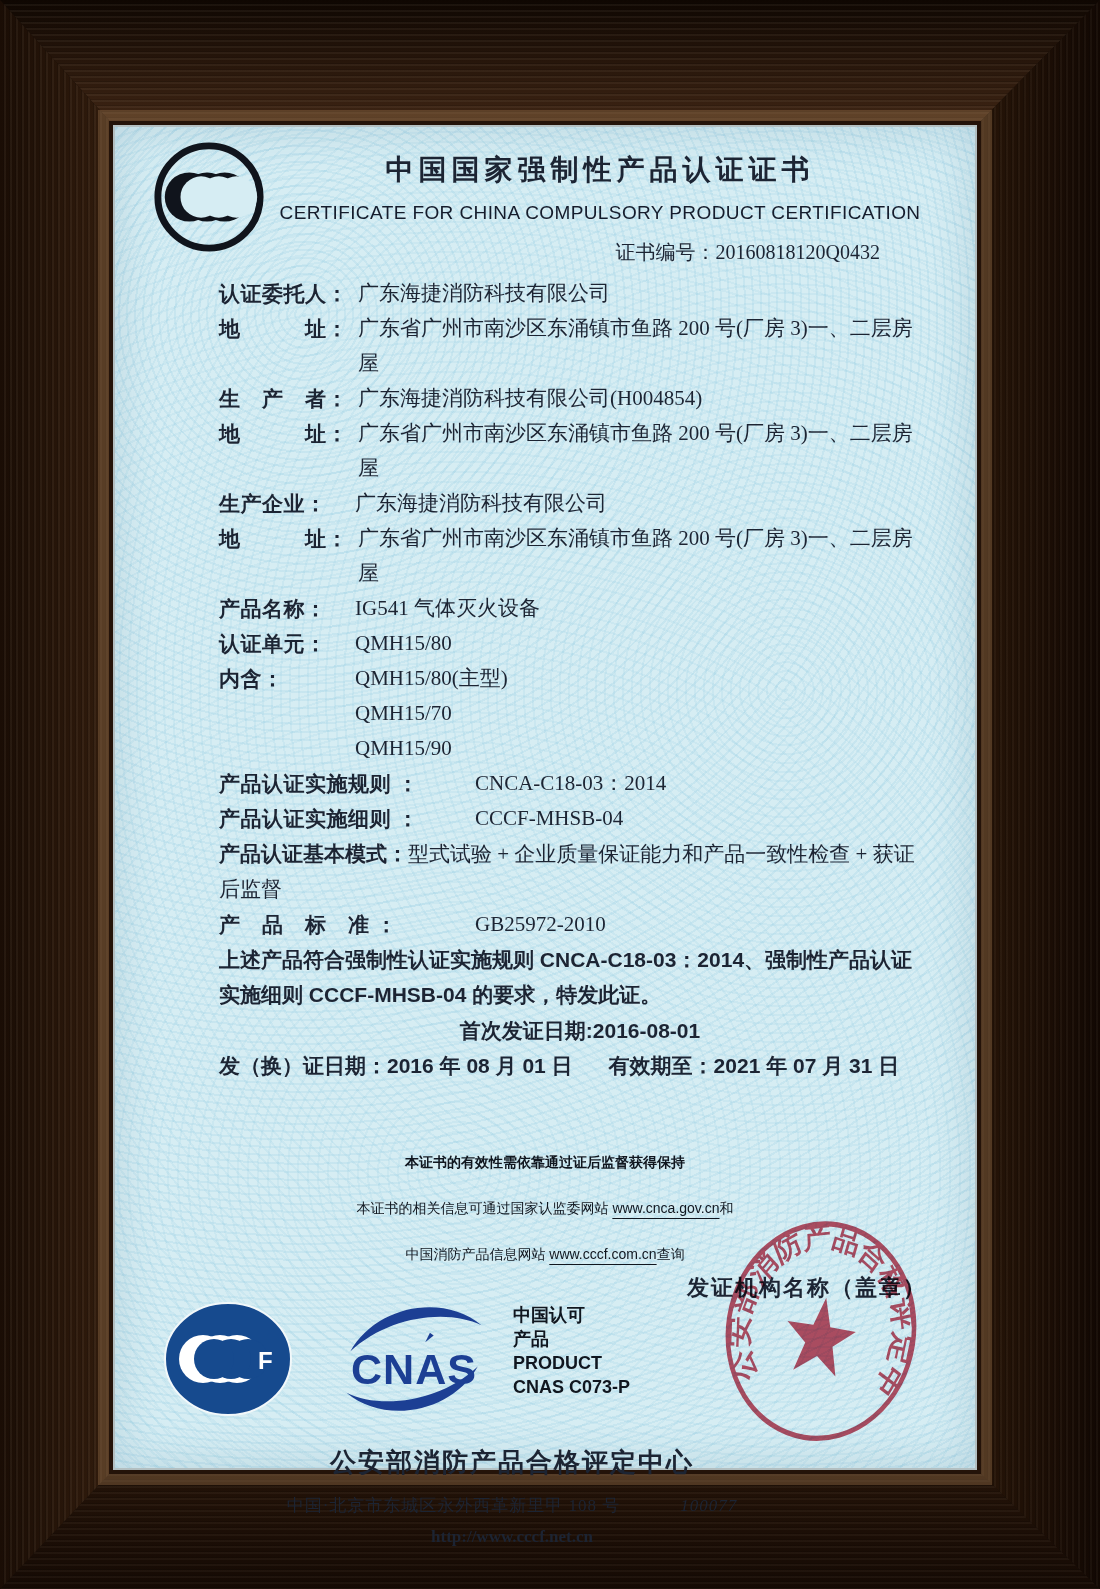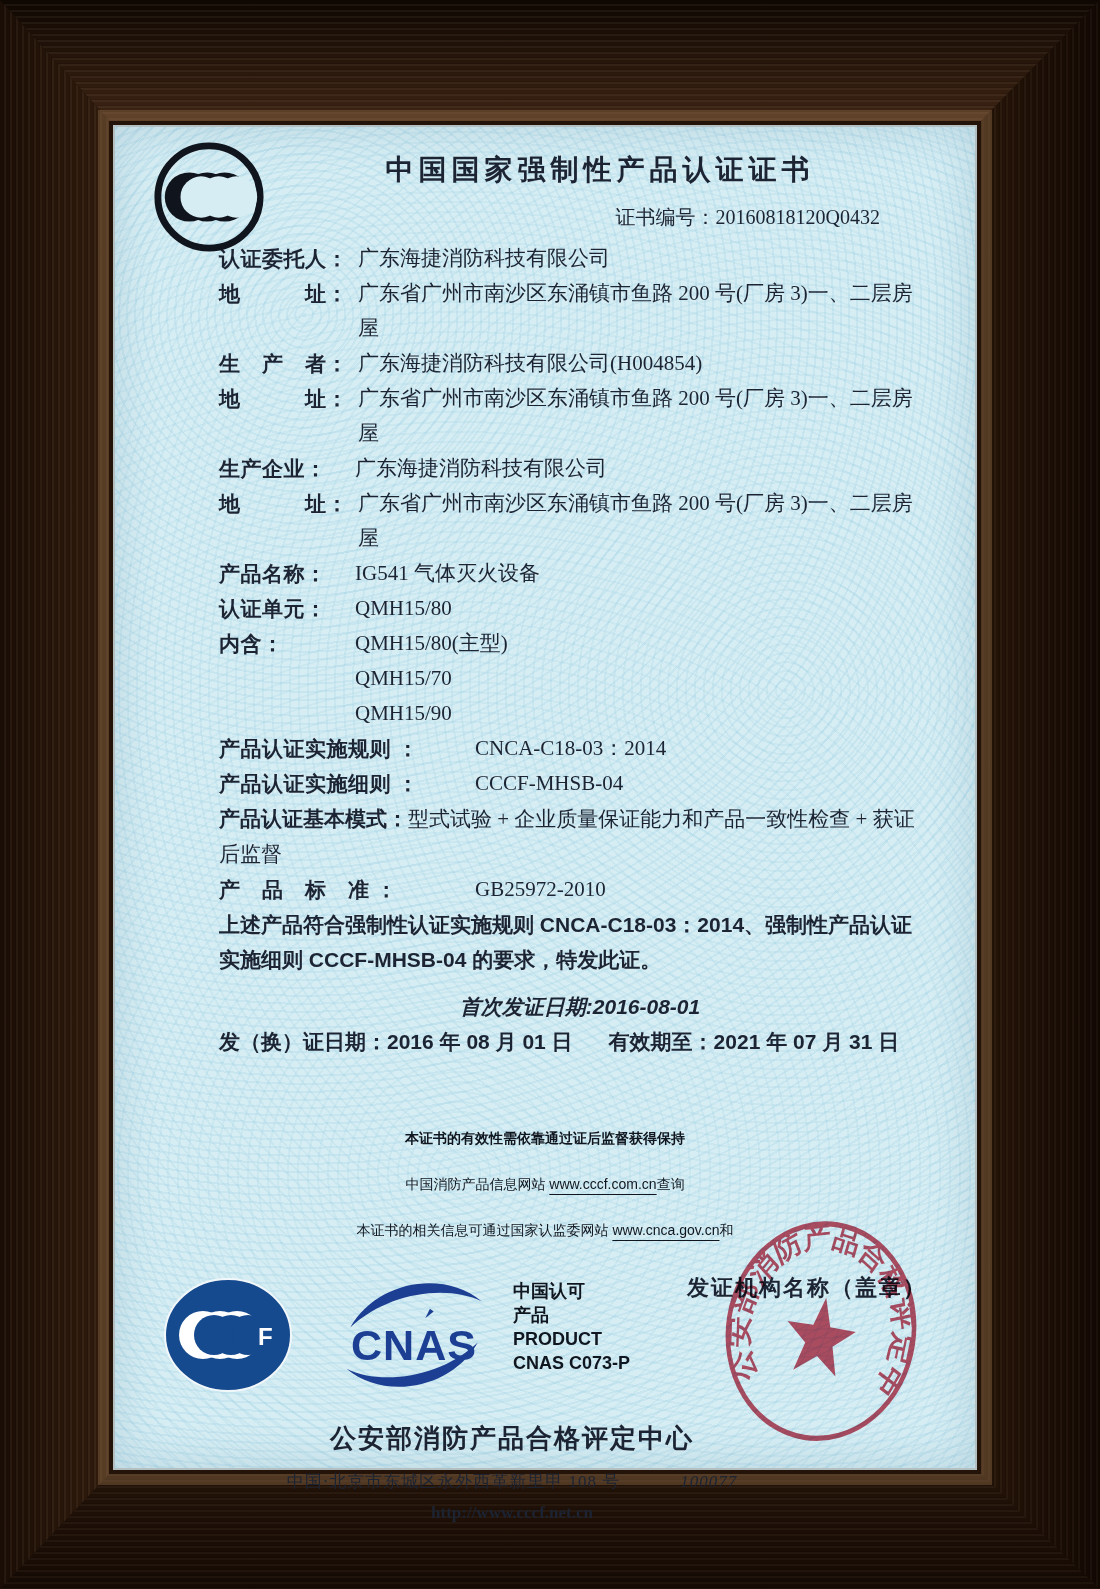--- a/index.html
+++ b/index.html
@@ -43,22 +43,22 @@
   
   .fields{margin-top:10px;padding:0 60px 0 104px;font-size:21px;line-height:35px;}
   .row{display:flex;}
   .row .lbl{flex:0 0 126px;text-align:left;font-weight:bold;white-space:pre;
             font-family:"Liberation Sans","DejaVu Sans",sans-serif;letter-spacing:.5px;}
   .row .val{flex:1;padding-left:10px;}
   .row.wide .lbl{flex-basis:246px;}
   .row.para,.row.parabold{display:block;}
   .row.para .lbl-in,.row.parabold{font-weight:bold;
             font-family:"Liberation Sans","DejaVu Sans",sans-serif;}
-  .center-line{margin-top:12px;text-align:center;padding-left:70px;font-weight:bold;
-            font-size:21px;line-height:35px;font-family:"Liberation Sans","DejaVu Sans",sans-serif;font-style:italic;}
+  .center-line{margin-top:1px;text-align:center;padding-left:70px;font-weight:bold;
+            font-size:21px;line-height:35px;font-family:"Liberation Sans","DejaVu Sans",sans-serif;}
   .dates-line{font-weight:bold;font-size:21px;line-height:35px;padding:0 60px 0 104px;
             font-family:"Liberation Sans","DejaVu Sans",sans-serif;}
   .dates-line .gap{display:inline-block;width:36px;}
   
   .notes{margin-top:56px;text-align:center;font-size:14px;line-height:46px;
          font-family:"Liberation Sans","DejaVu Sans",sans-serif;color:#10161f;}
   .notes .n1{font-weight:bold;}
   .notes .lnk{text-decoration:underline;text-underline-offset:5px;}
   
   .logos{margin-top:22px;padding-left:46px;display:flex;align-items:flex-start;}
@@ -98,20 +98,21 @@
           <circle cx="63" cy="59" r="25" fill="#10141c"></circle>
             <circle cx="75" cy="59" r="21" fill="#d6edf3"></circle>
           <circle cx="45" cy="59" r="25" fill="#10141c"></circle>
             <circle cx="57" cy="59" r="21" fill="#d6edf3"></circle>
         </g>
       </svg>
     </div>
 
     <div class="header">
       <div class="title">中国国家强制性产品认证证书</div>
+      <div class="title-en">CERTIFICATE FOR CHINA COMPULSORY PRODUCT CERTIFICATION</div>
     </div>
     <div class="certno"><span>证书编号：</span><span>20160818120Q0432</span></div>
 
     <div class="fields">
         <div class="row field">
           <span class="lbl">认证委托人：</span>
           <span class="val">广东海捷消防科技有限公司</span>
         </div>
         <div class="row field">
           <span class="lbl">地　　　址：</span>
@@ -168,22 +169,22 @@
         </div>
         <div class="row parabold"><span>上述产品符合强制性认证实施规则 CNCA-C18-03：2014、强制性产品认证实施细则 CCCF-MHSB-04 的要求，特发此证。</span></div>
       </div>
 
     <div class="center-line"><span>首次发证日期:</span><span>2016-08-01</span></div>
 
     <div class="dates-line"><span>发（换）证日期：</span><span>2016 年 08 月 01 日</span><span class="gap"></span><span>有效期至：</span><span>2021 年 07 月 31 日</span></div>
 
     <div class="notes">
       <div class="n1">本证书的有效性需依靠通过证后监督获得保持</div>
+      <div><span>本证书的相关信息可通过国家认监委网站 </span><span class="lnk">www.cnca.gov.cn</span><span>和</span></div>
       <div><span>中国消防产品信息网站 </span><span class="lnk">www.cccf.com.cn</span><span>查询</span></div>
-      <div><span>本证书的相关信息可通过国家认监委网站 </span><span class="lnk">www.cnca.gov.cn</span><span>和</span></div>
     </div>
 
     <div class="logos">
       <div>
         <svg width="134" height="120" viewBox="0 0 134 120">
           <ellipse cx="67" cy="60" rx="63" ry="56" fill="#164a8e" stroke="#f2f8fa" stroke-width="2"></ellipse>
           <g>
             <circle cx="76" cy="60" r="24" fill="#ffffff"></circle>
               <circle cx="87" cy="60" r="20" fill="#164a8e"></circle>
             <circle cx="59" cy="60" r="24" fill="#ffffff"></circle>

